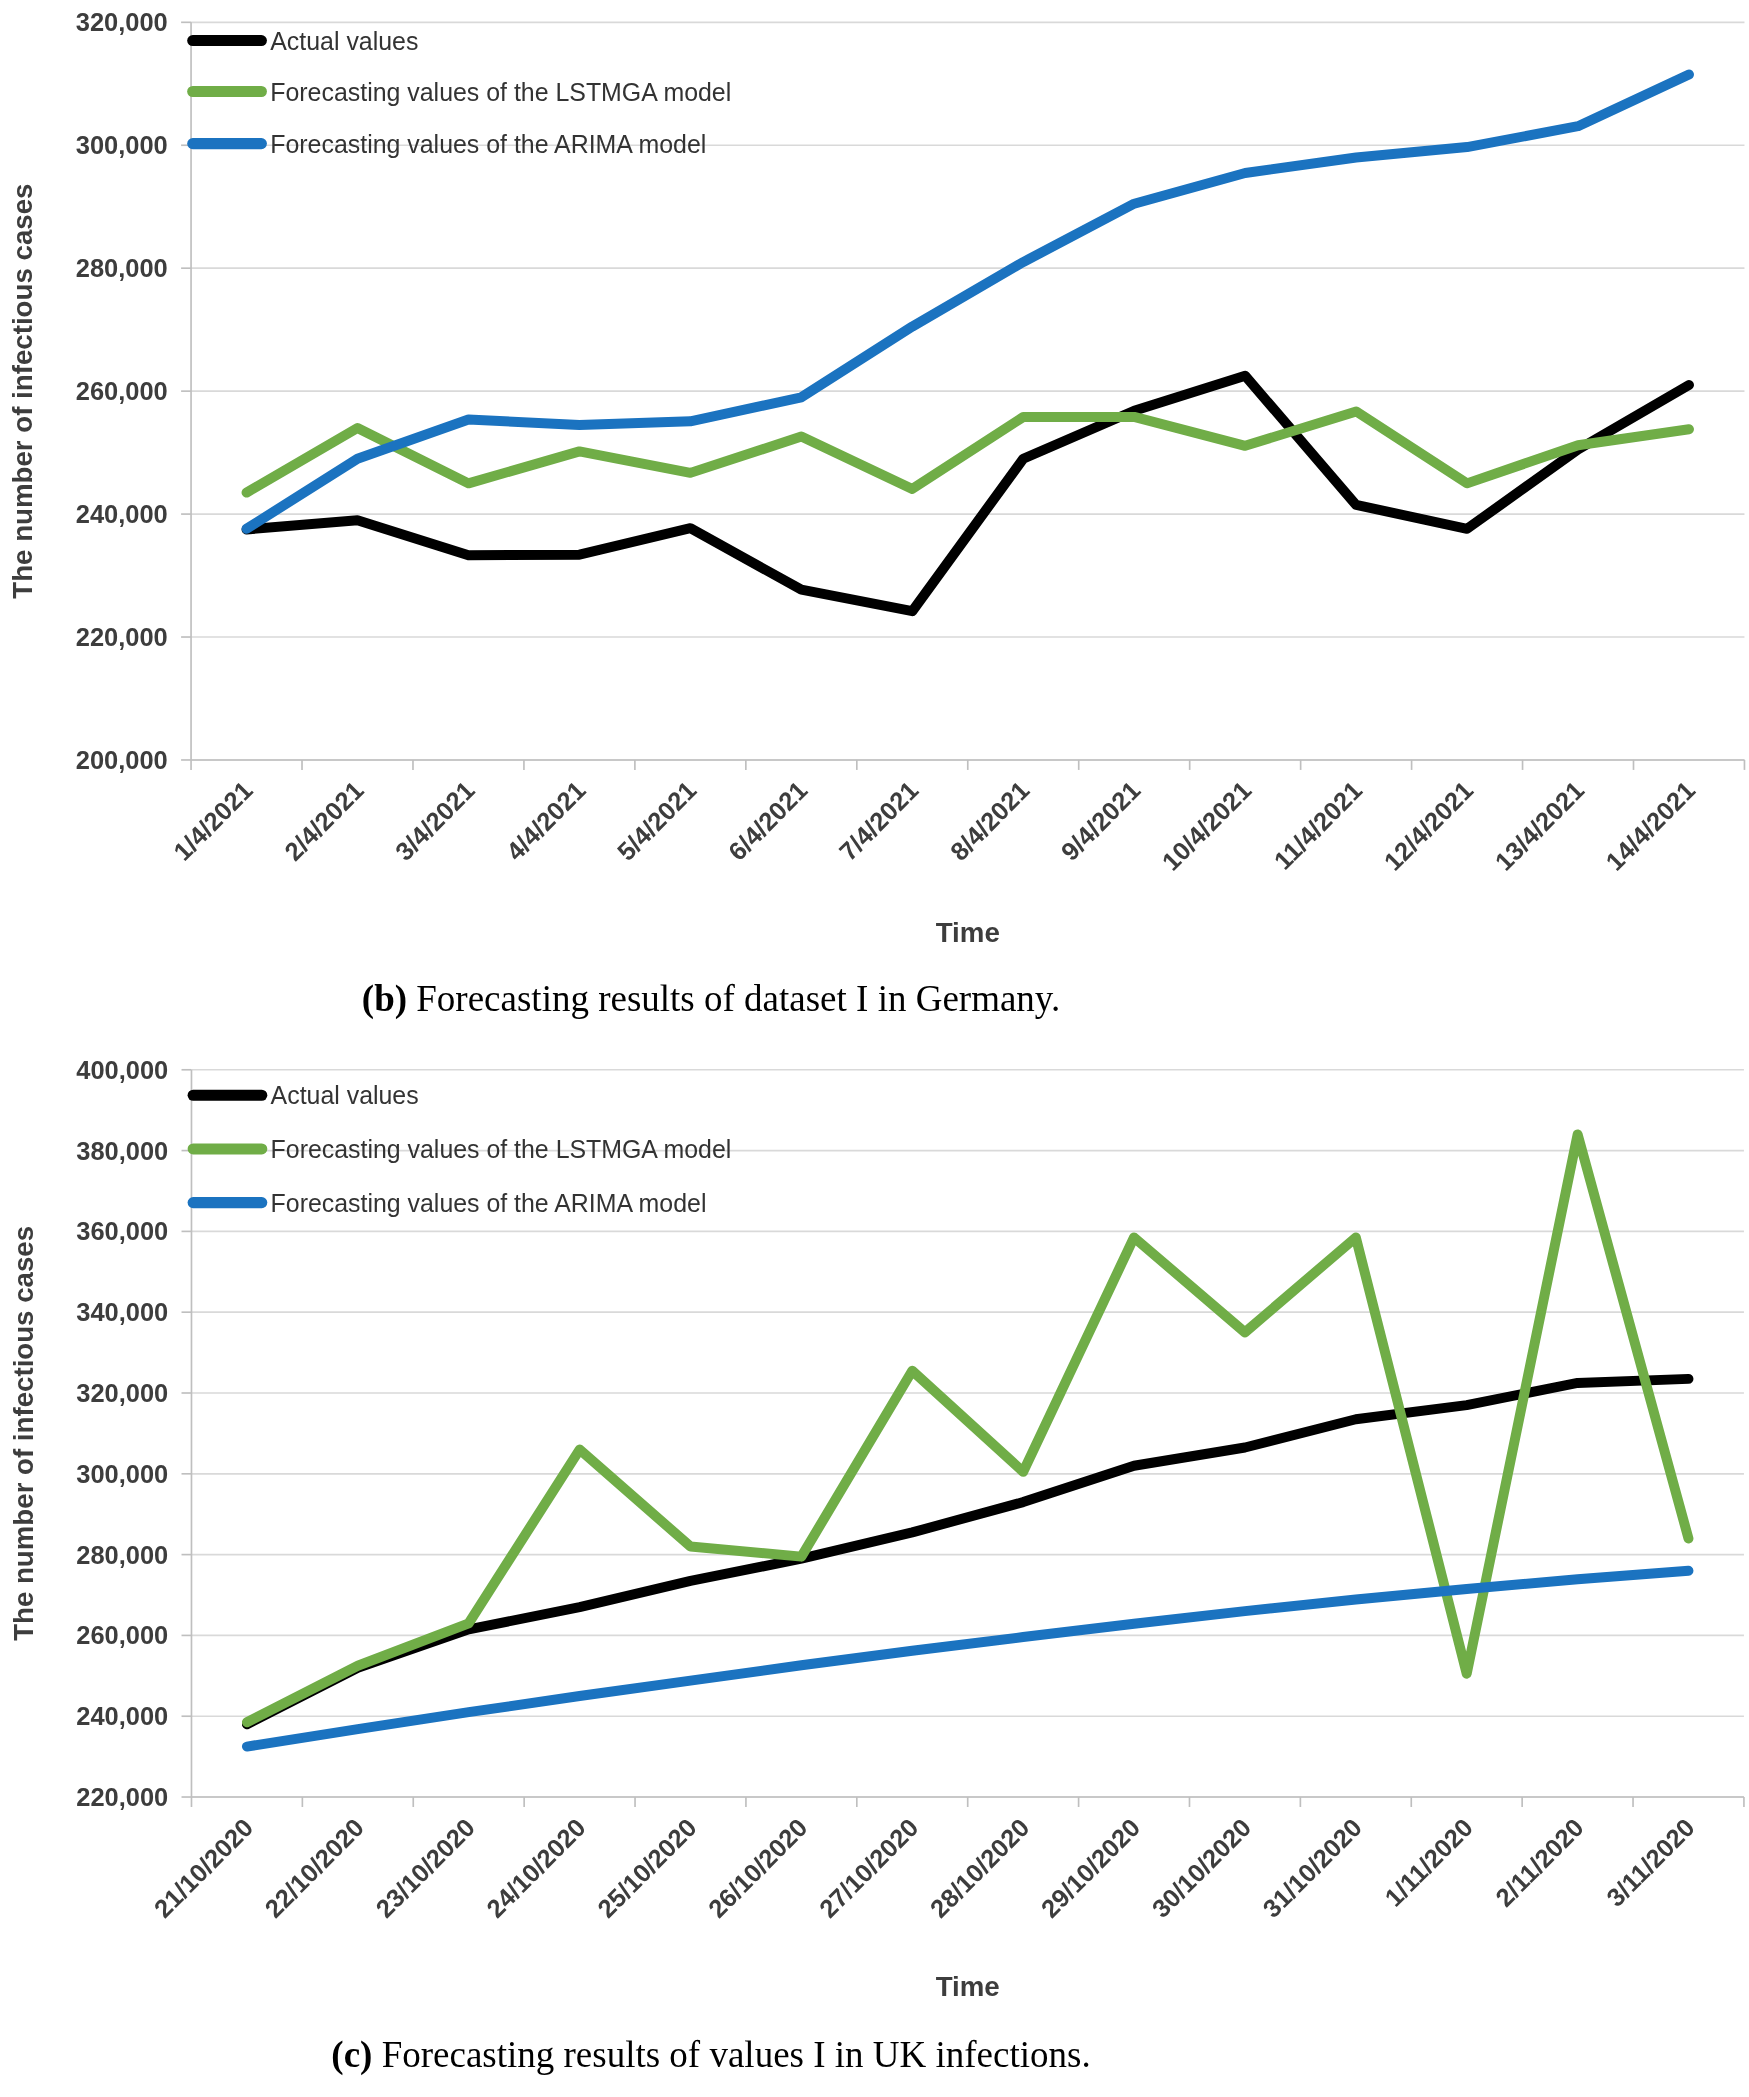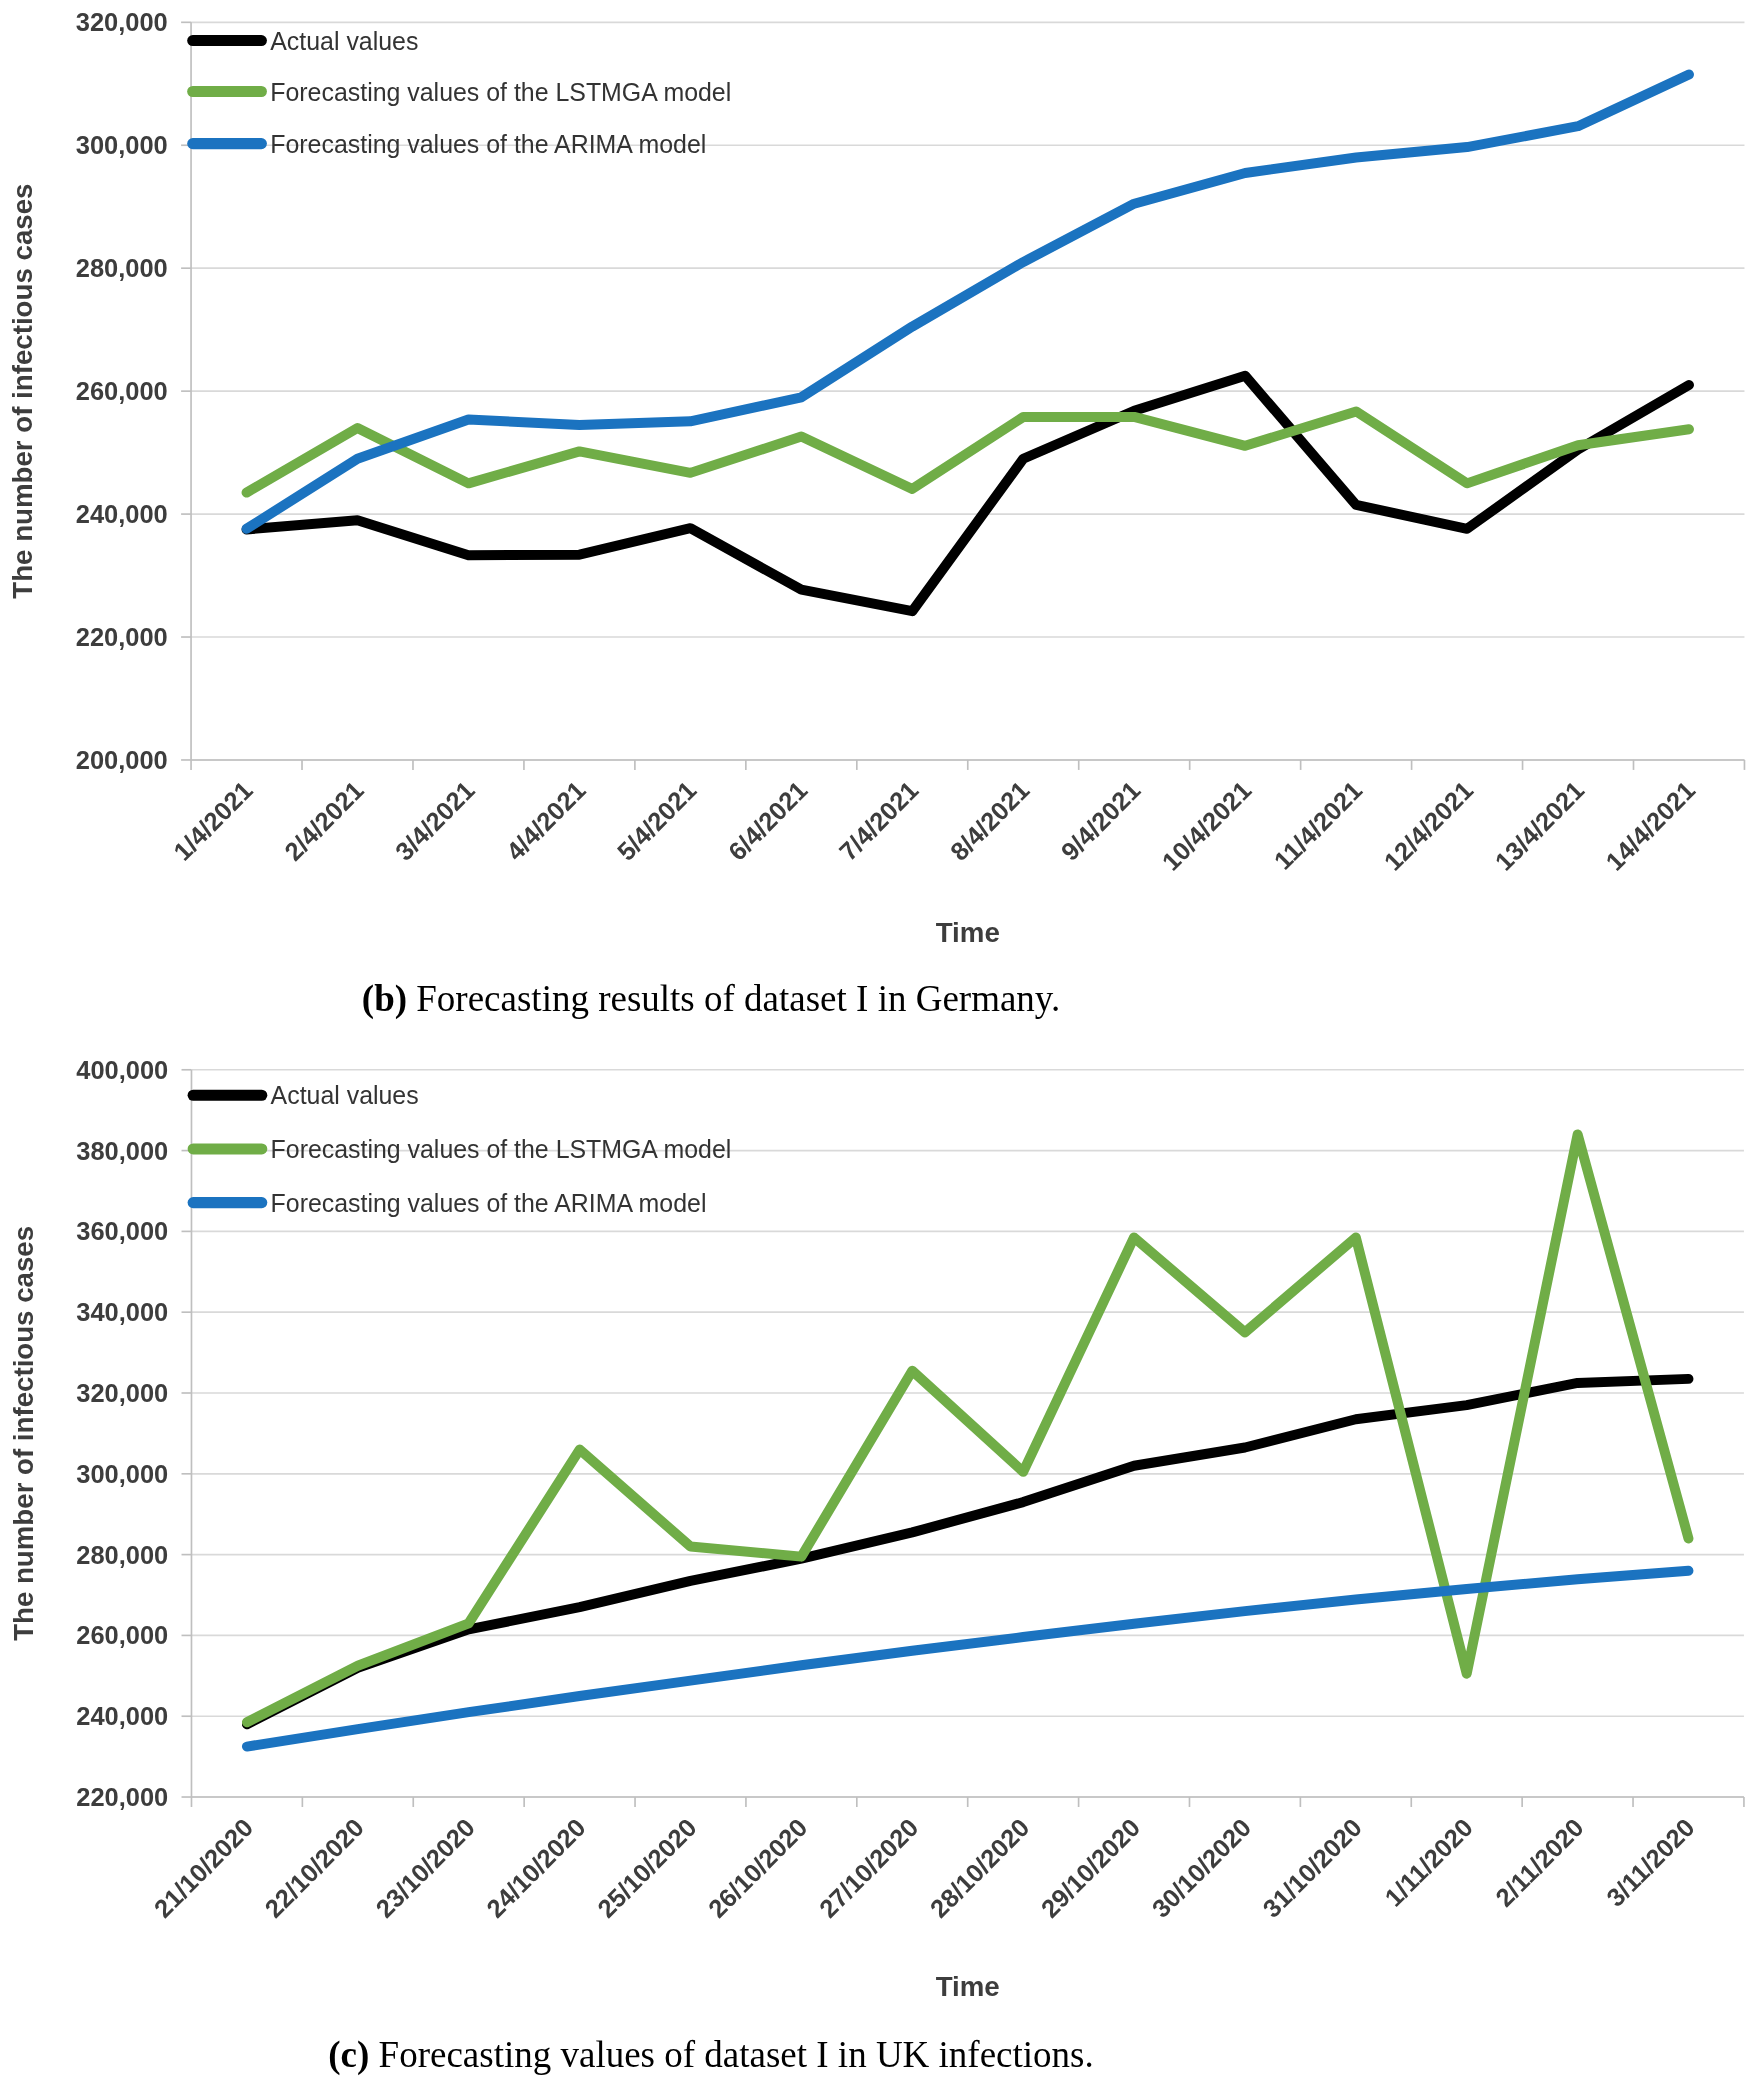--- a/index.html
+++ b/index.html
@@ -163,16 +163,16 @@
       <line x1="348" y1="98" x2="472" y2="98" stroke="#000000" stroke-width="20" stroke-linecap="round"></line>
       <text x="488" y="98" dominant-baseline="central" class="legend-text">Actual values</text>
       <line x1="348" y1="195" x2="472" y2="195" stroke="#70ad47" stroke-width="20" stroke-linecap="round"></line>
       <text x="488" y="195" dominant-baseline="central" class="legend-text">Forecasting values of the LSTMGA model</text>
       <line x1="348" y1="292" x2="472" y2="292" stroke="#1b73c0" stroke-width="20" stroke-linecap="round"></line>
       <text x="488" y="292" dominant-baseline="central" class="legend-text">Forecasting values of the ARIMA model</text>
       <text transform="translate(58 709) rotate(-90)" text-anchor="middle" class="axis-title">The number of infectious cases</text>
       <text x="1747.5" y="1726" text-anchor="middle" class="axis-title">Time</text>
     </svg>
 
-  <div class="caption" id="cap-c"><span class="cap-label">(c)</span><span> </span><span class="cap-text">Forecasting values of dataset I in UK infections.</span></div>
+  <div class="caption" id="cap-c"><span class="cap-label">(c)</span><span> </span><span class="cap-text">Forecasting results of values I in UK infections.</span></div>
 
 </div>
 
 
 </body></html>

